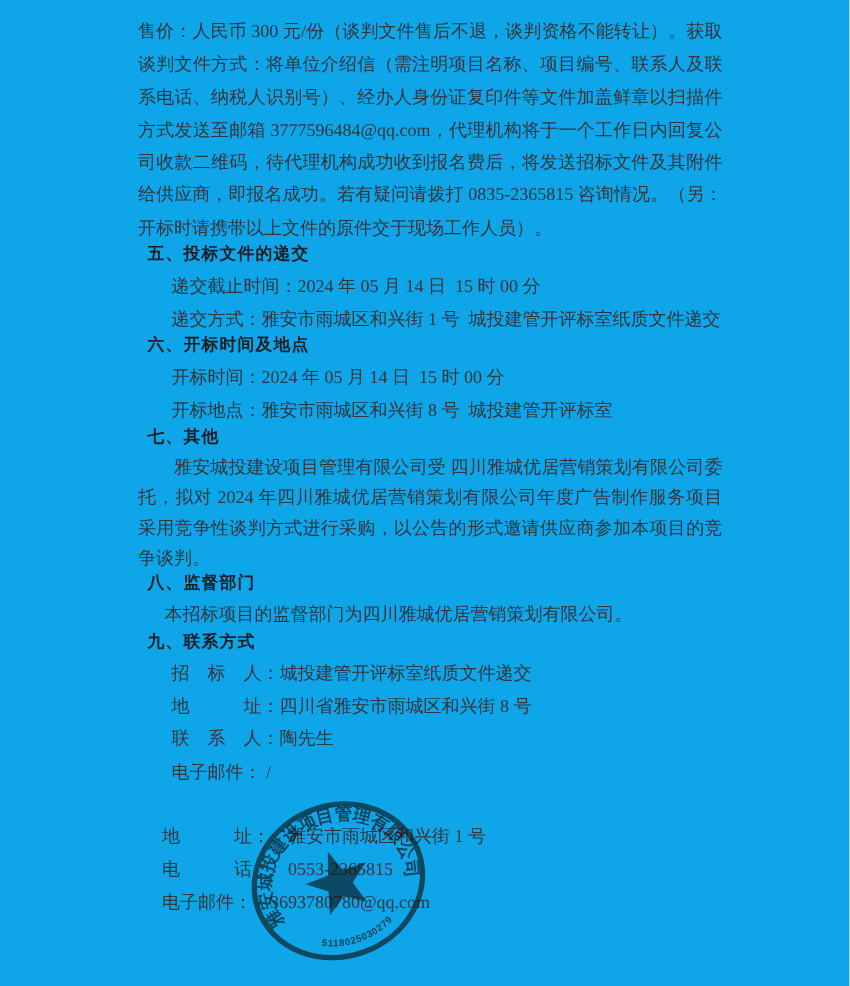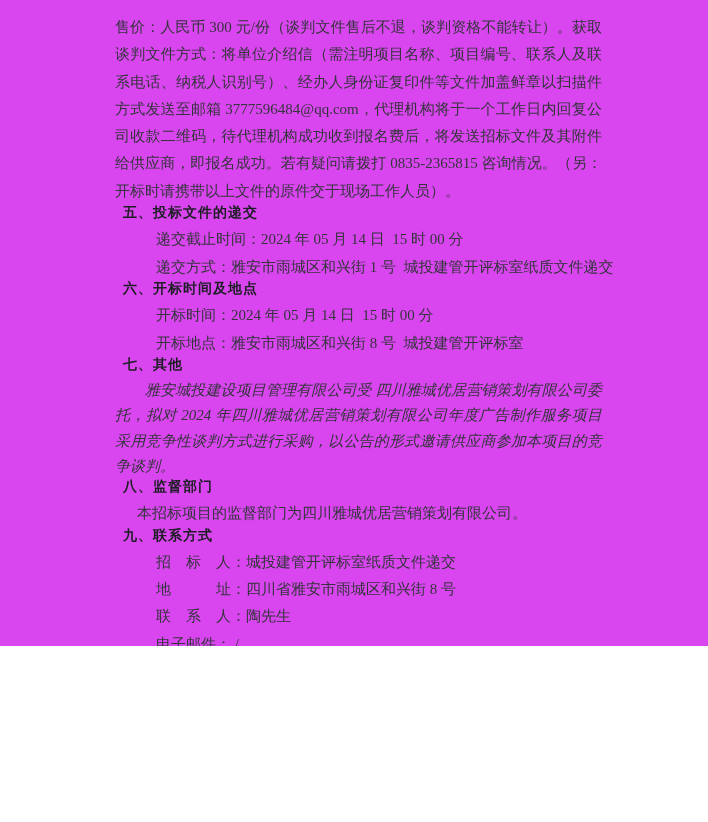--- a/index.html
+++ b/index.html
@@ -1,42 +1,42 @@
 <!DOCTYPE html>
 <html style="--seal: #d94a44;"><head>
 <meta charset="utf-8">
 <style>
   html, body { margin: 0; padding: 0; background: #ffffff; }
   .page {
     position: relative;
     width: 708px;
-    height: 646px;
-    background: #d946ef;
+    height: 822px;
+    background: #0ea5e9;
     box-sizing: border-box;
     padding: 14px 106px 0 115px;
     overflow: hidden;
     font-family: "Liberation Serif", serif;
     font-size: 15px;
     line-height: 27.3px;
     color: #34353b;
   }
   p { margin: 0; }
   .j { text-align: justify; }
   .ind2 { text-indent: 30px; }
   .ind15 { text-indent: 22px; }
-  .lh25 { line-height: 25.2px; font-style: italic; }
+  .lh25 { line-height: 25.2px; }
   h3 {
     font-size: 14px;
     font-weight: 700;
     color: #1d1e24;
     letter-spacing: 1px;
     margin: -6px 0 0 8px;
     line-height: 27.3px;
   }
-  .detail { margin-left: 41px; white-space: pre; }
+  .detail { margin-left: 28px; white-space: pre; }
   .agency-block { margin-top: 27px; margin-left: 20px; }
   .agency-block p { white-space: pre; }
   .seal {
     position: absolute;
     left: 202px;
     top: 660px;
     mix-blend-mode: multiply;
     opacity: 0.92;
     pointer-events: none;
   }

